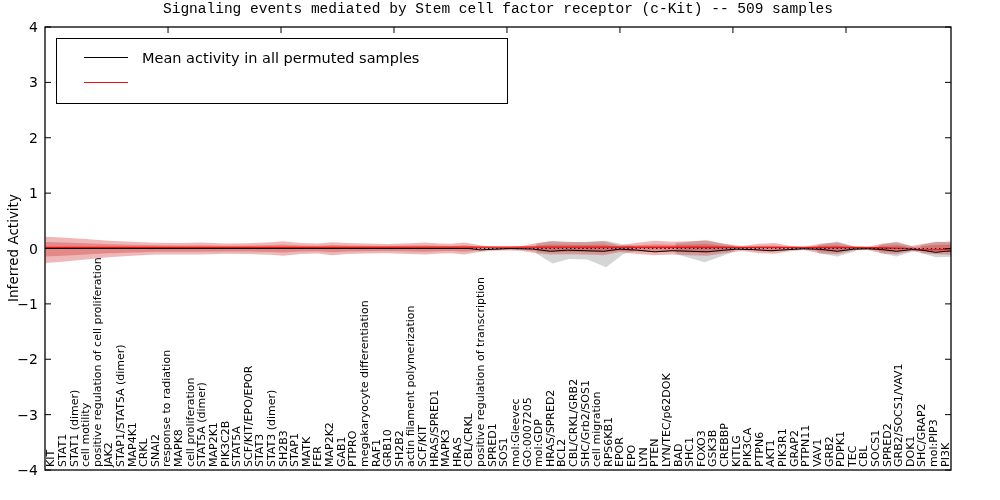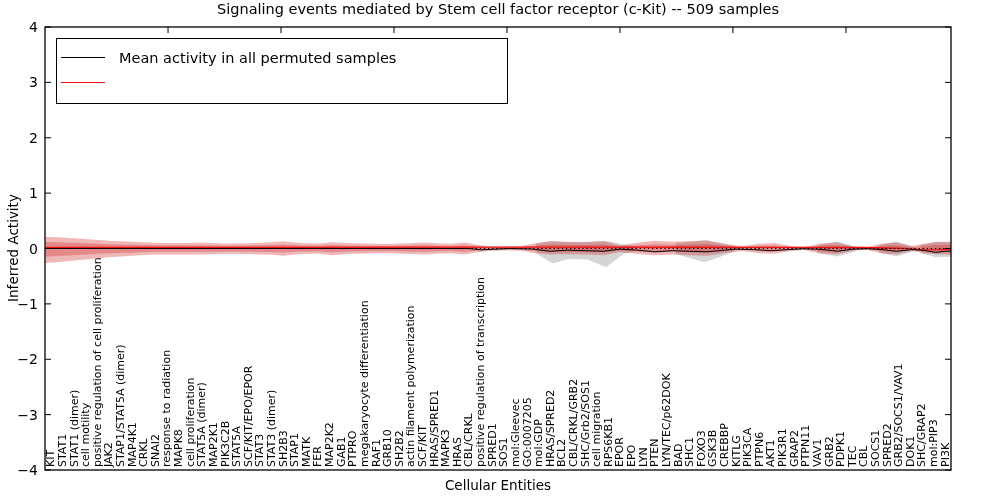--- a/index.html
+++ b/index.html
@@ -1,25 +1,25 @@
 <!DOCTYPE html>
 <html><head>
 <meta charset="utf-8">
 <style>
   html,body{margin:0;padding:0;background:#fff;}
   body{font-family:"DejaVu Sans", sans-serif; color:#000;}
   #figure{position:relative;width:1000px;height:500px;background:#fff;overflow:hidden;}
   #chart-title{position:absolute;left:45px;top:1px;width:906px;text-align:center;
-    font-size:14.5px;color:#000;white-space:nowrap;}
+    font-size:14.5px;color:#000;white-space:nowrap;font-family:Liberation Mono, monospace;}
   #y-axis-label{position:absolute;top:248px;left:13px;transform:translate(-50%,-50%) rotate(-90deg);
     font-size:13.5px;white-space:nowrap;}
   #x-axis-label{position:absolute;left:45px;top:477px;width:906px;text-align:center;font-size:13.5px;}
   #plot-svg{position:absolute;left:0;top:0;}
   #legend{position:absolute;left:56px;top:38px;width:452px;box-sizing:border-box;
-    border:1.8px solid #000;background:#fff;padding:6px 10px 8px 4px;}
+    border:1.8px solid #000;background:#fff;padding:6px 10px 8px 27px;}
   .legend-row{display:flex;align-items:center;height:25px;font-size:14.5px;white-space:nowrap;}
   .legend-line{display:inline-block;width:44px;height:0;border-top-width:1.6px;border-top-style:solid;
     margin-right:14px;flex:0 0 auto;}
 </style>
 </head>
 <body>
 
 <div id="figure">
   <div id="chart-title">Signaling events mediated by Stem cell factor receptor (c-Kit) -- 509 samples</div>
   <div id="y-axis-label">Inferred Activity</div>
@@ -141,21 +141,20 @@
       <text transform="translate(852.2692307692307,467) rotate(-90)" text-anchor="start" dominant-baseline="central" font-size="11" font-family="&quot;DejaVu Sans&quot;, sans-serif">TEC</text>
       <text transform="translate(863.8846153846154,467) rotate(-90)" text-anchor="start" dominant-baseline="central" font-size="11" font-family="&quot;DejaVu Sans&quot;, sans-serif">CBL</text>
       <text transform="translate(875.5,467) rotate(-90)" text-anchor="start" dominant-baseline="central" font-size="11" font-family="&quot;DejaVu Sans&quot;, sans-serif">SOCS1</text>
       <text transform="translate(887.1153846153846,467) rotate(-90)" text-anchor="start" dominant-baseline="central" font-size="11" font-family="&quot;DejaVu Sans&quot;, sans-serif">SPRED2</text>
       <text transform="translate(898.7307692307693,467) rotate(-90)" text-anchor="start" dominant-baseline="central" font-size="11" font-family="&quot;DejaVu Sans&quot;, sans-serif">GRB2/SOCS1/VAV1</text>
       <text transform="translate(910.3461538461538,467) rotate(-90)" text-anchor="start" dominant-baseline="central" font-size="11" font-family="&quot;DejaVu Sans&quot;, sans-serif">DOK1</text>
       <text transform="translate(921.9615384615385,467) rotate(-90)" text-anchor="start" dominant-baseline="central" font-size="11" font-family="&quot;DejaVu Sans&quot;, sans-serif">SHC/GRAP2</text>
       <text transform="translate(933.5769230769231,467) rotate(-90)" text-anchor="start" dominant-baseline="central" font-size="11" font-family="&quot;DejaVu Sans&quot;, sans-serif">mol:PIP3</text>
       <text transform="translate(945.1923076923077,467) rotate(-90)" text-anchor="start" dominant-baseline="central" font-size="11" font-family="&quot;DejaVu Sans&quot;, sans-serif">PI3K</text>
     </svg>
-  <div id="x-axis-label">Cellular Entities</div>
   <div id="legend">
     <div class="legend-row">
       <span class="legend-line" id="legend-line-0" style="border-top-color: rgb(0, 0, 0);"></span>
       <span>Mean activity in all permuted samples</span>
     </div>
     <div class="legend-row">
       <span class="legend-line" id="legend-line-1" style="border-top-color: rgb(238, 17, 17);"></span>
     </div>
   </div>
 </div>

